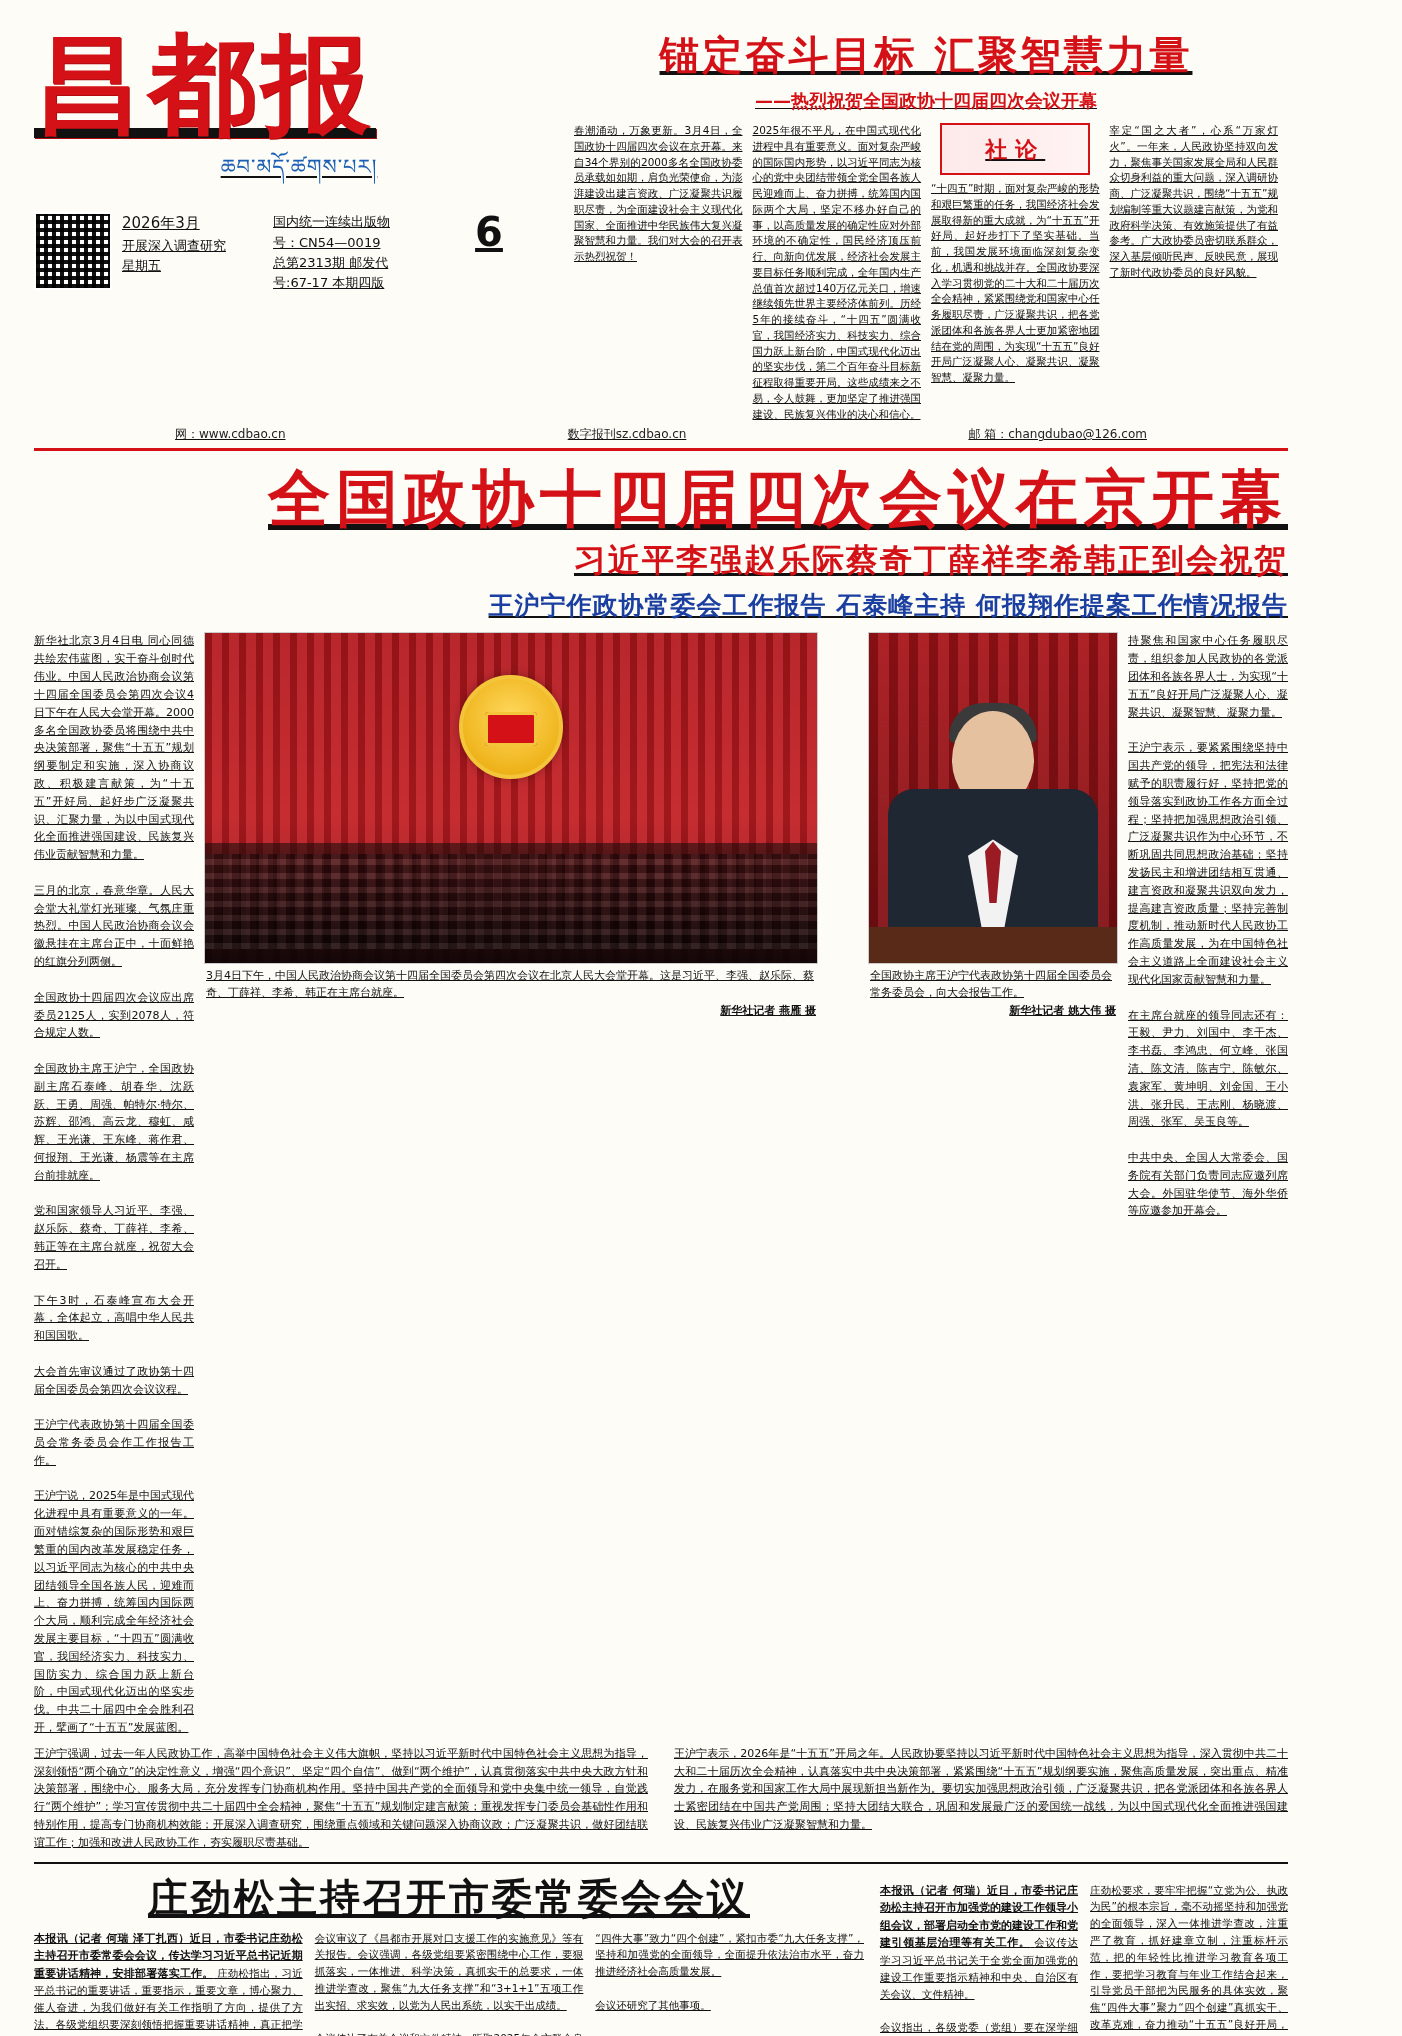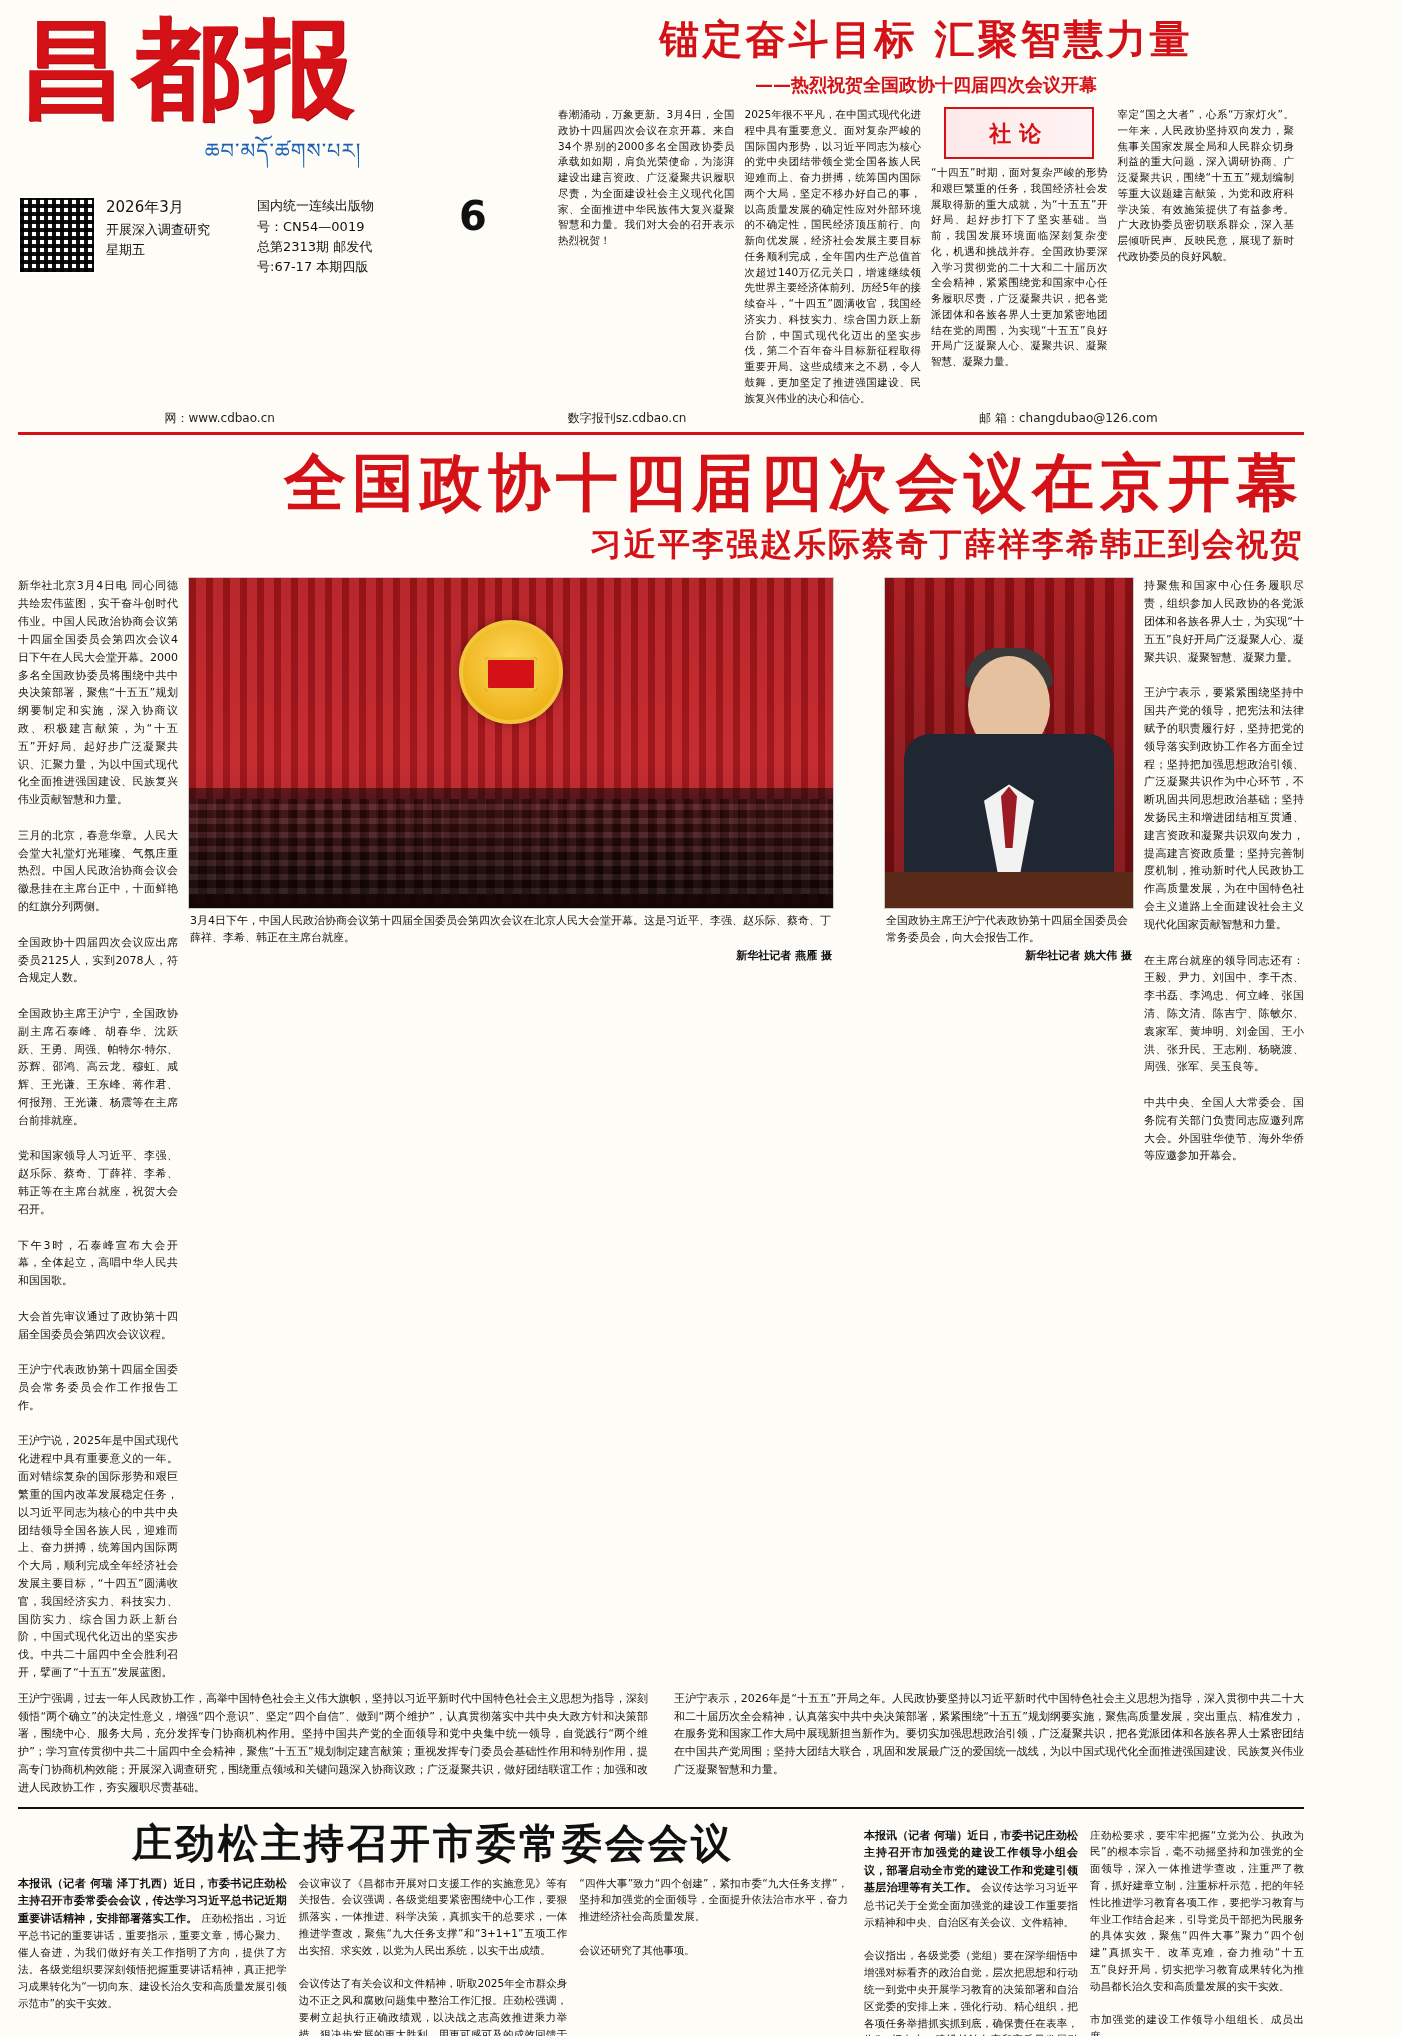--- a/index.html
+++ b/index.html
@@ -1,21 +1,21 @@
 <!DOCTYPE html>
 <html><head>
 <meta charset="utf-8">
 <style>
   html,body{margin:0;padding:0;}
   body{
     width:1402px;height:2036px;background:#fdfcf7;
     font-family:"DejaVu Sans","Liberation Sans",sans-serif;
     color:#111;overflow:hidden;
   }
-  .page{position:relative;width:1322px;height:2036px;padding:0;box-sizing:border-box;}
+  .page{position:relative;width:1322px;height:2036px;padding:16px;box-sizing:border-box;text-decoration:underline;}
 
   
   .masthead{display:flex;padding:12px 18px 0 18px;box-sizing:border-box;}
   .mh-left{width:530px;flex:0 0 530px;}
   .logo{
     font-family:"DejaVu Serif","Liberation Serif",serif;
     font-size:108px;font-weight:700;color:#d41116;line-height:1.05;
     letter-spacing:6px;
     text-shadow:1px 1px 0 #b00c10;
   }
@@ -161,20 +161,21 @@
   <div class="mh-contact">
     <span>网：www.cdbao.cn</span>
     <span>数字报刊sz.cdbao.cn</span>
     <span>邮 箱：changdubao@126.com</span>
   </div>
   <div class="mh-rule"></div>
 
   <div class="main-head">
     <div class="mainline">全国政协十四届四次会议在京开幕</div>
     <div class="subline1">习近平李强赵乐际蔡奇丁薛祥李希韩正到会祝贺</div>
+    <div class="subline2">王沪宁作政协常委会工作报告 石泰峰主持 何报翔作提案工作情况报告</div>
   </div>
 
   <div class="lead">
     <div class="col-txt" style="white-space:pre-line">新华社北京3月4日电 同心同德共绘宏伟蓝图，实干奋斗创时代伟业。中国人民政治协商会议第十四届全国委员会第四次会议4日下午在人民大会堂开幕。2000多名全国政协委员将围绕中共中央决策部署，聚焦“十五五”规划纲要制定和实施，深入协商议政、积极建言献策，为“十五五”开好局、起好步广泛凝聚共识、汇聚力量，为以中国式现代化全面推进强国建设、民族复兴伟业贡献智慧和力量。
 
 三月的北京，春意华章。人民大会堂大礼堂灯光璀璨、气氛庄重热烈。中国人民政治协商会议会徽悬挂在主席台正中，十面鲜艳的红旗分列两侧。
 
 全国政协十四届四次会议应出席委员2125人，实到2078人，符合规定人数。
 
 全国政协主席王沪宁，全国政协副主席石泰峰、胡春华、沈跃跃、王勇、周强、帕特尔·特尔、苏辉、邵鸿、高云龙、穆虹、咸辉、王光谦、王东峰、蒋作君、何报翔、王光谦、杨震等在主席台前排就座。

